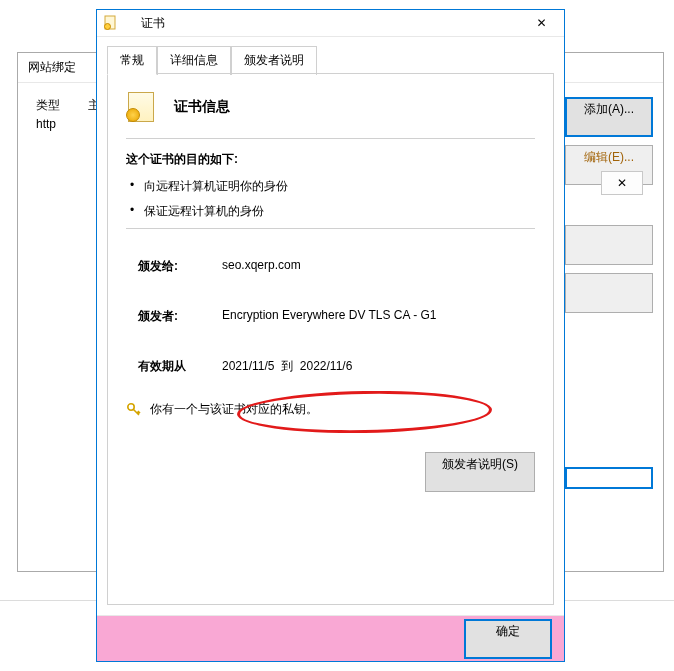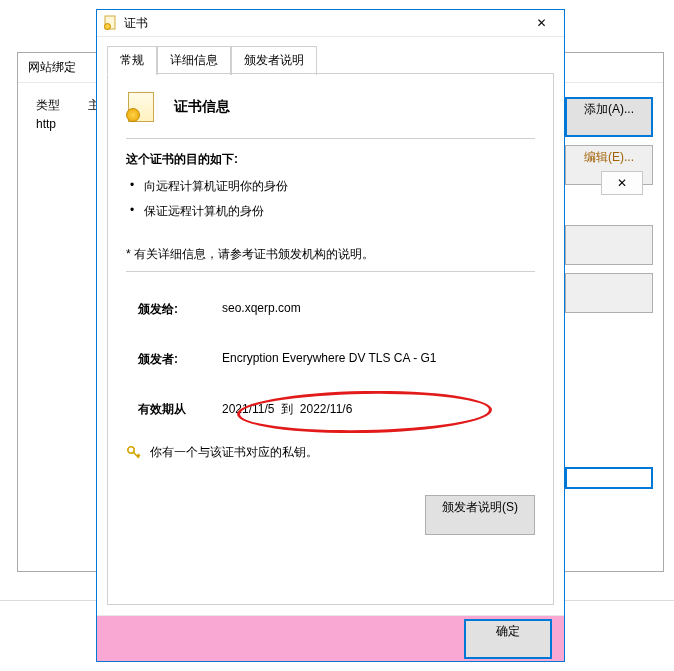--- a/index.html
+++ b/index.html
@@ -125,20 +125,21 @@
       display: flex;
       flex-direction: column;
       box-shadow: 0 0 0 0 rgba(0,0,0,0);
     }
     .cert-titlebar {
       display: flex;
       align-items: center;
       height: 27px;
       border-bottom: 1px solid #e8e8e8;
       padding-left: 6px;
+      gap: 17px;
     }
     .cert-titlebar .ticon {
       width: 16px;
       height: 16px;
       margin-right: 5px;
     }
     .cert-titlebar .ttext {
       flex: 1;
     }
     .cert-titlebar .tclose {
@@ -381,21 +382,20 @@
       <div class="cert-info-title">证书信息</div>
     </div>
     <div class="hr"></div>
 
     <div class="purpose-title">这个证书的目的如下:</div>
     <ul class="bullets">
       <li>向远程计算机证明你的身份</li>
       <li>保证远程计算机的身份</li>
     </ul>
 
-    <div class="note">* 有关详细信息，请参考证书颁发机构的说明。</div>
     <div class="hr"></div>
 
     <div class="field-row">
       <div class="field-label">颁发给:</div>
       <div class="field-value">seo.xqerp.com</div>
     </div>
 
     <div class="field-row">
       <div class="field-label">颁发者:</div>
       <div class="field-value">Encryption Everywhere DV TLS CA - G1</div>

